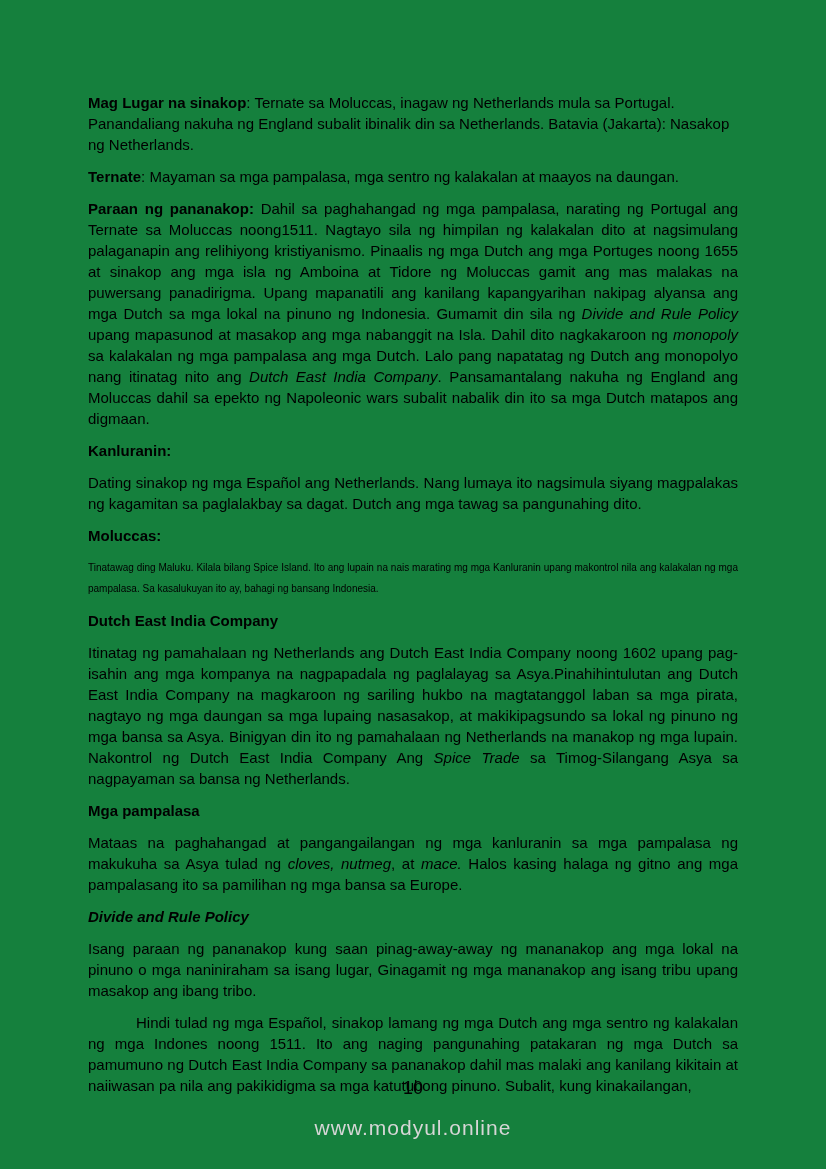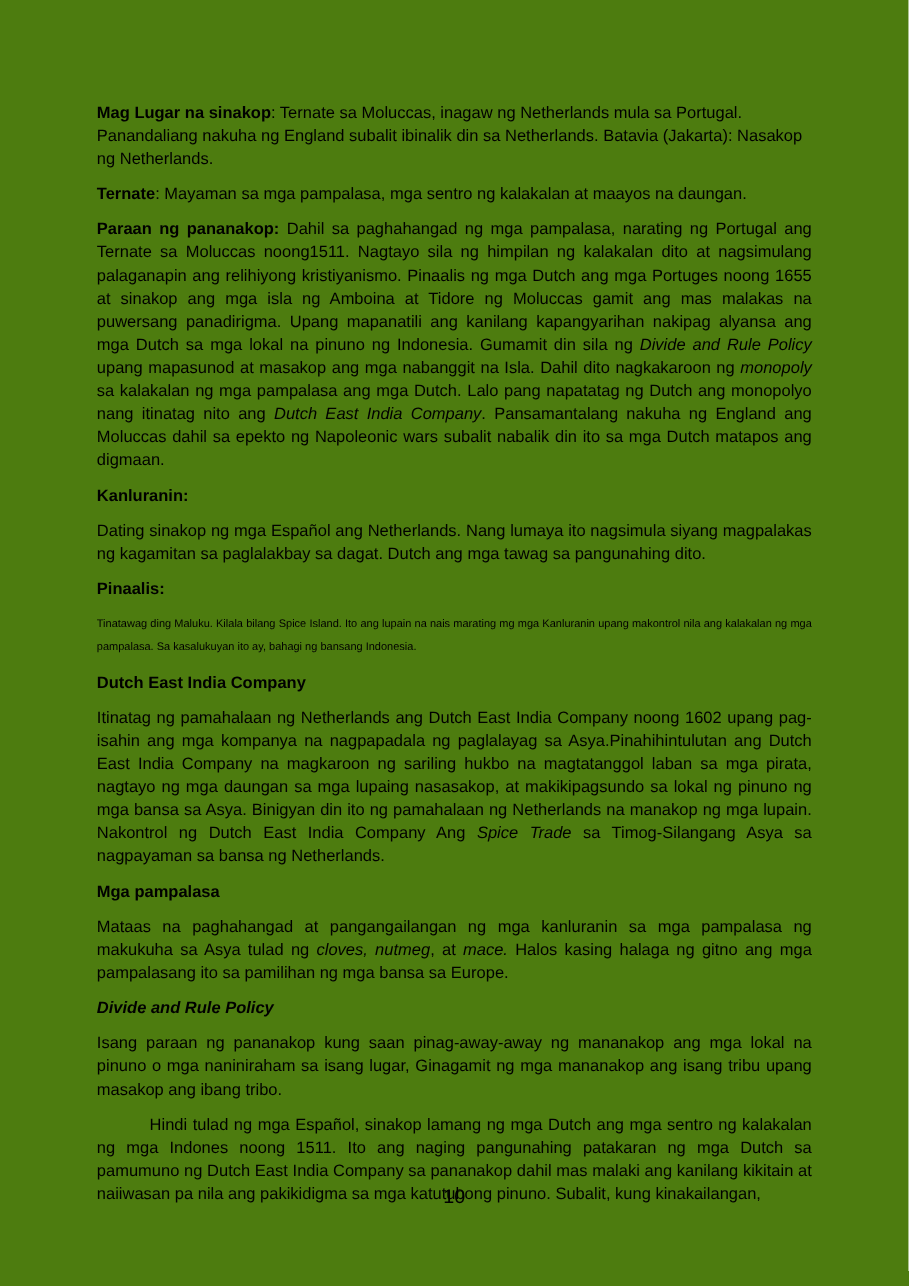--- a/index.html
+++ b/index.html
@@ -1,20 +1,20 @@
 <!DOCTYPE html>
 <html><head>
 <meta charset="utf-8">
 <style>
   html, body { margin: 0; padding: 0; background: #ffffff; }
   .page {
     position: relative;
     width: 826px;
     height: 1169px;
-    background: #4d7c0f;
+    background: #15803d;
     font-family: "Liberation Sans", sans-serif;
     font-size: 15px;
     line-height: 21px;
     color: #000000;
     overflow: hidden;
   }
   .doc {
     position: absolute;
     left: 88px;
     top: 92px;
@@ -53,24 +53,25 @@
 </head>
 <body>
 
 <div class="page">
   <div class="doc">
       <p class="block  align-left" style="font-size: 15px;"><span class="run-bold ">Mag Lugar na sinakop</span><span class="">: Ternate sa Moluccas, inagaw ng Netherlands mula sa Portugal. Panandaliang nakuha ng England subalit ibinalik din sa Netherlands. Batavia (Jakarta): Nasakop ng Netherlands.</span></p>
       <p class="block  align-left" style="font-size: 15px;"><span class="run-bold ">Ternate</span><span class="">: Mayaman sa mga pampalasa, mga sentro ng kalakalan at maayos na daungan.</span></p>
       <p class="block  align-justify" style="font-size: 15px;"><span class="run-bold ">Paraan ng pananakop:</span><span class=""> Dahil sa paghahangad ng mga pampalasa, narating ng Portugal ang Ternate sa Moluccas noong1511. Nagtayo sila ng himpilan ng kalakalan dito at nagsimulang palaganapin ang relihiyong kristiyanismo. Pinaalis ng mga Dutch ang mga Portuges noong 1655 at sinakop ang mga isla ng Amboina at Tidore ng Moluccas gamit ang mas malakas na puwersang panadirigma. Upang mapanatili ang kanilang kapangyarihan nakipag alyansa ang mga Dutch sa mga lokal na pinuno ng Indonesia. Gumamit din sila ng </span><span class="run-italic">Divide and Rule Policy</span><span class=""> upang mapasunod at masakop ang mga nabanggit na Isla. Dahil dito nagkakaroon ng </span><span class="run-italic">monopoly</span><span class=""> sa kalakalan ng mga pampalasa ang mga Dutch.  Lalo pang napatatag ng Dutch ang monopolyo nang itinatag nito ang </span><span class="run-italic">Dutch East India Company</span><span class="">. Pansamantalang nakuha ng England ang Moluccas dahil sa epekto ng Napoleonic wars subalit nabalik din ito sa mga Dutch matapos ang digmaan.</span></p>
       <h2 class="block heading" style="font-size: 15px;"><span class="">Kanluranin:</span></h2>
       <p class="block  align-justify" style="font-size: 15px;"><span class="">Dating sinakop ng mga Español ang Netherlands. Nang lumaya ito nagsimula siyang magpalakas ng kagamitan sa paglalakbay sa dagat. Dutch ang mga tawag sa pangunahing dito.</span></p>
-      <h2 class="block heading" style="font-size: 15px;"><span class="">Pinaalis:</span></h2>
+      <h2 class="block heading" style="font-size: 15px;"><span class="">Moluccas:</span></h2>
       <p class="block  align-justify" style="font-size: 10px;"><span class="">Tinatawag ding Maluku. Kilala bilang Spice Island. Ito ang lupain na nais marating mg mga Kanluranin upang makontrol nila ang kalakalan ng mga pampalasa. Sa kasalukuyan ito ay, bahagi ng bansang Indonesia.</span></p>
       <h2 class="block heading" style="font-size: 15px;"><span class="">Dutch East India Company</span></h2>
       <p class="block  align-justify" style="font-size: 15px;"><span class="">Itinatag ng pamahalaan ng Netherlands ang Dutch East India Company noong 1602 upang pag-isahin ang mga kompanya na nagpapadala ng paglalayag sa Asya.Pinahihintulutan ang Dutch East India Company na magkaroon ng sariling hukbo na magtatanggol laban sa mga pirata, nagtayo ng mga daungan sa mga lupaing nasasakop, at makikipagsundo sa lokal ng pinuno ng mga bansa sa Asya. Binigyan din ito ng pamahalaan ng Netherlands na manakop ng mga lupain. Nakontrol ng Dutch East India Company Ang </span><span class="run-italic">Spice Trade</span><span class=""> sa Timog-Silangang Asya sa nagpayaman sa bansa ng Netherlands.</span></p>
       <h2 class="block heading" style="font-size: 15px;"><span class="">Mga pampalasa</span></h2>
       <p class="block  align-justify" style="font-size: 15px;"><span class="">Mataas na paghahangad at pangangailangan ng mga kanluranin sa mga pampalasa ng makukuha sa Asya tulad ng </span><span class="run-italic">cloves, nutmeg</span><span class="">, at </span><span class="run-italic">mace.</span><span class=""> Halos kasing halaga ng gitno ang mga pampalasang ito sa pamilihan ng mga bansa sa Europe.</span></p>
       <h2 class="block heading italic" style="font-size: 15px;"><span class="">Divide and Rule Policy</span></h2>
       <p class="block  align-justify" style="font-size: 15px;"><span class="">Isang paraan ng pananakop kung saan pinag-away-away ng mananakop ang mga lokal na pinuno o mga naniniraham sa isang lugar, Ginagamit ng mga mananakop ang isang tribu upang masakop ang ibang tribo.</span></p>
       <p class="block  align-justify indent" style="font-size: 15px;"><span class="">Hindi tulad ng mga Español, sinakop lamang ng mga Dutch ang mga sentro ng kalakalan ng mga Indones noong 1511. Ito ang naging pangunahing patakaran ng mga Dutch sa pamumuno ng Dutch East India Company sa pananakop dahil mas malaki ang kanilang kikitain at naiiwasan pa nila ang pakikidigma sa mga katutubong pinuno. Subalit, kung kinakailangan,</span></p>
     </div>
   <div class="page-number">10</div>
+  <div class="watermark">www.modyul.online</div>
 </div>
 
 </body></html>

